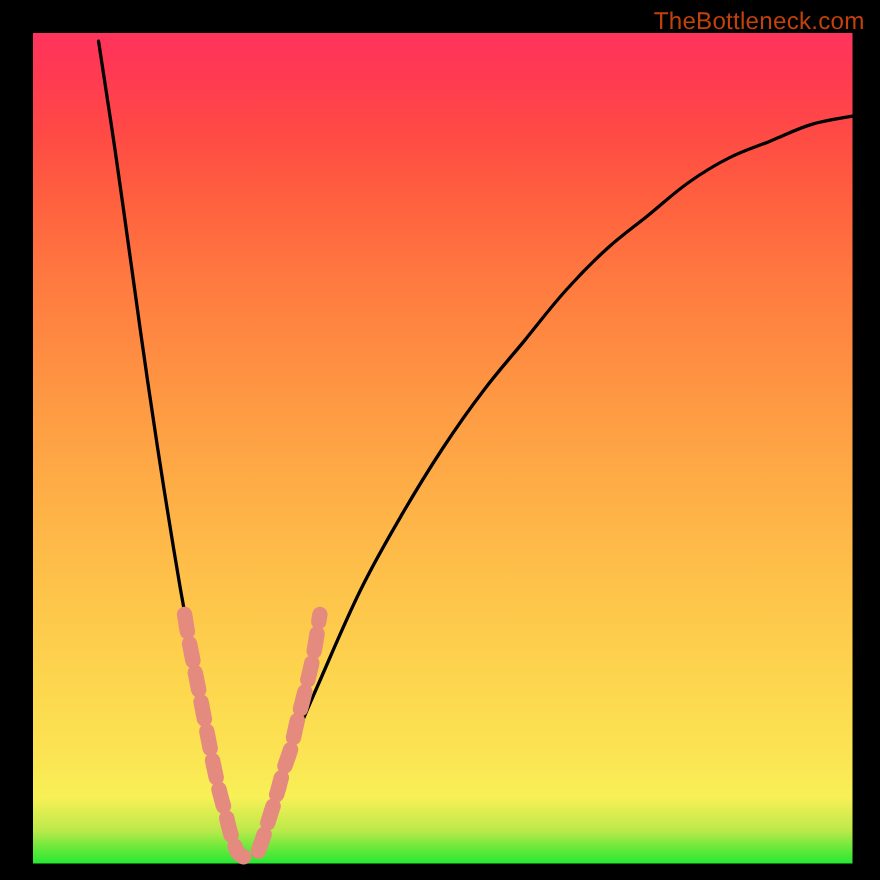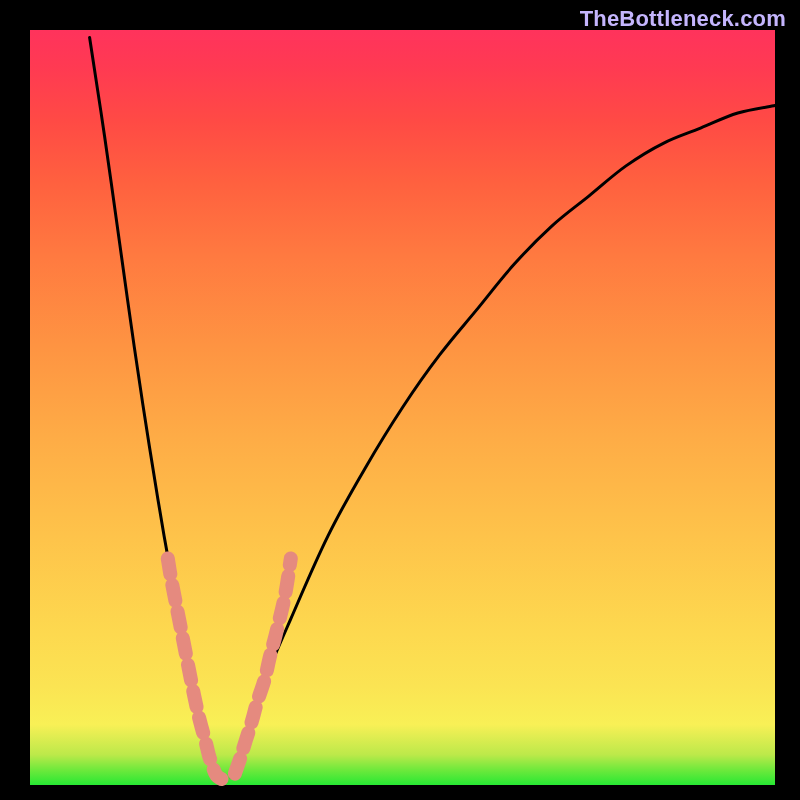--- a/index.html
+++ b/index.html
@@ -40,23 +40,23 @@
       #ff603f 80%,
       #ff4a45 88%,
       #ff3a52 95%,
       #ff335c 100%
     );
   }
   .watermark {
     position: absolute;
     top: 6px;
     right: 14px;
-    color: #c4b5fd;
+    color: #c2410c;
     font-size: 22px;
-    font-weight: 700;
+    font-weight: 400;
     letter-spacing: 0.2px;
     user-select: none;
   }
   svg.curves {
     position: absolute;
     left: 0;
     top: 0;
     width: 745px;
     height: 755px;
     overflow: visible;

